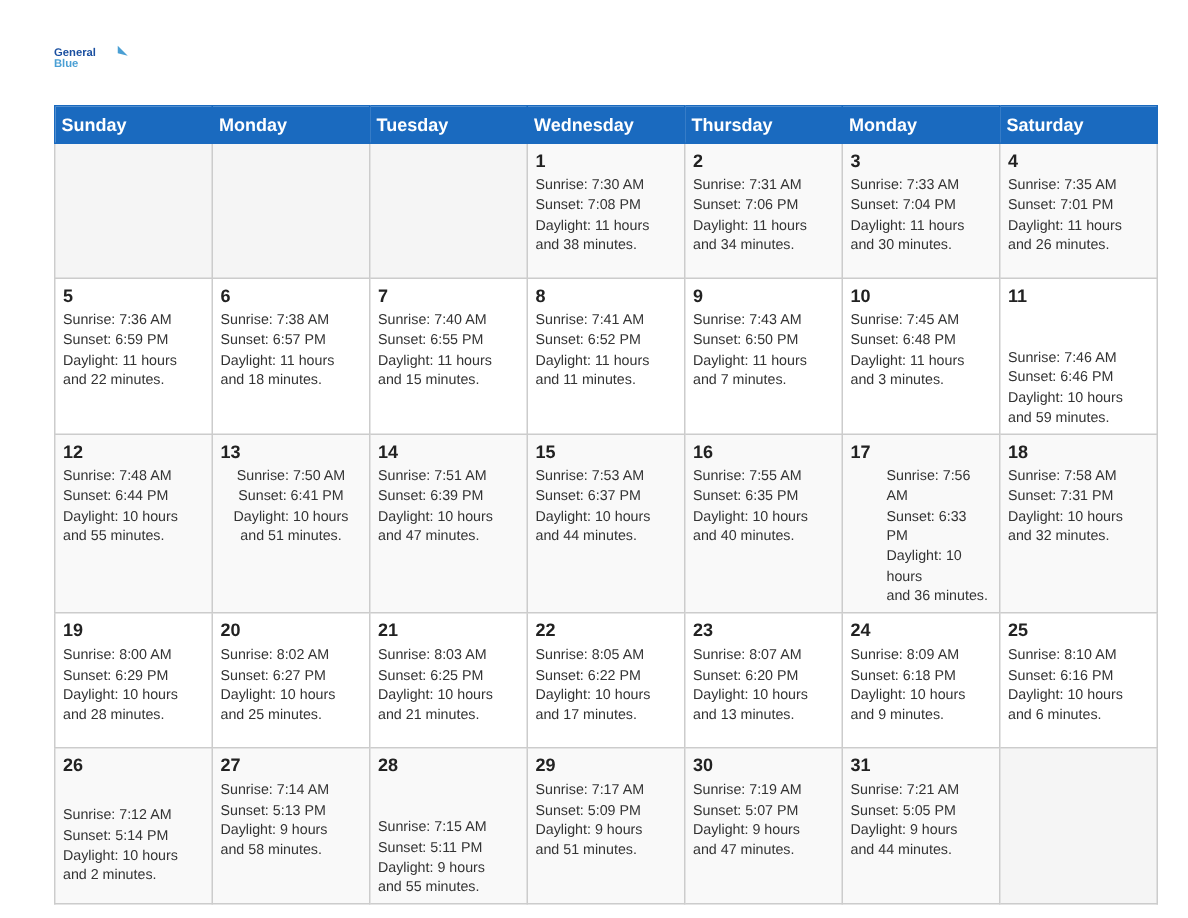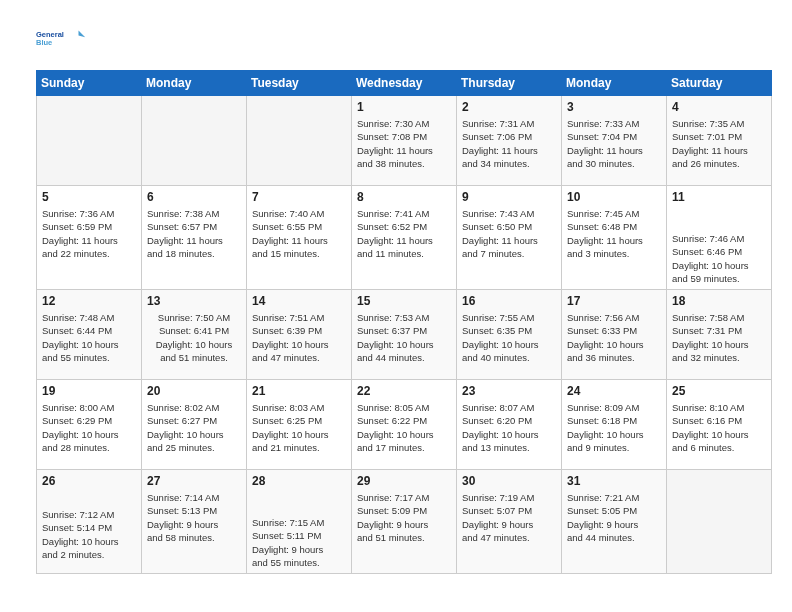--- a/index.html
+++ b/index.html
@@ -229,21 +229,21 @@
           </td>
           <td>
             <span class="day-num">16</span>
             <div class="day-info" style="white-space: pre-line;">Sunrise: 7:55 AM
 Sunset: 6:35 PM
 Daylight: 10 hours
 and 40 minutes.</div>
           </td>
           <td>
             <span class="day-num">17</span>
-            <div class="day-info" style="white-space: pre-line;">Sunrise: 7:56 AM
+            <div class="day-info" style="white-space: pre-line; margin-left: 24px;">Sunrise: 7:56 AM
 Sunset: 6:33 PM
 Daylight: 10 hours
 and 36 minutes.</div>
           </td>
           <td>
             <span class="day-num">18</span>
             <div class="day-info" style="white-space: pre-line;">Sunrise: 7:58 AM
 Sunset: 7:31 PM
 Daylight: 10 hours
 and 32 minutes.</div>

